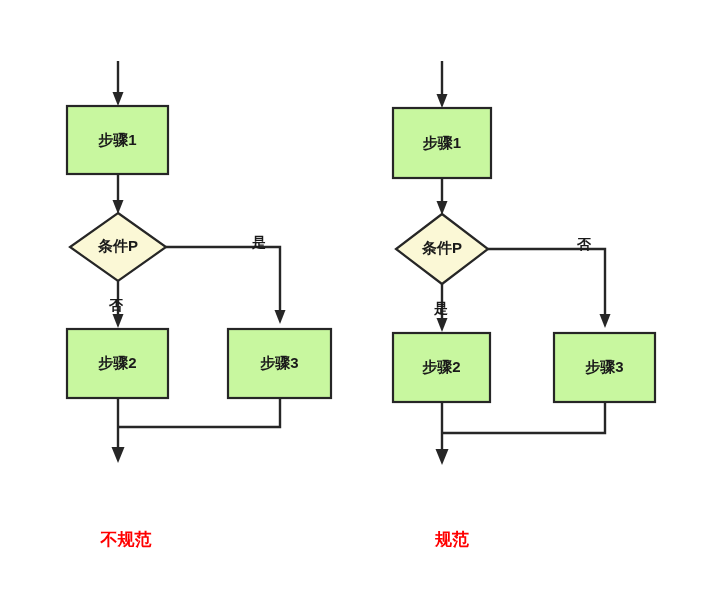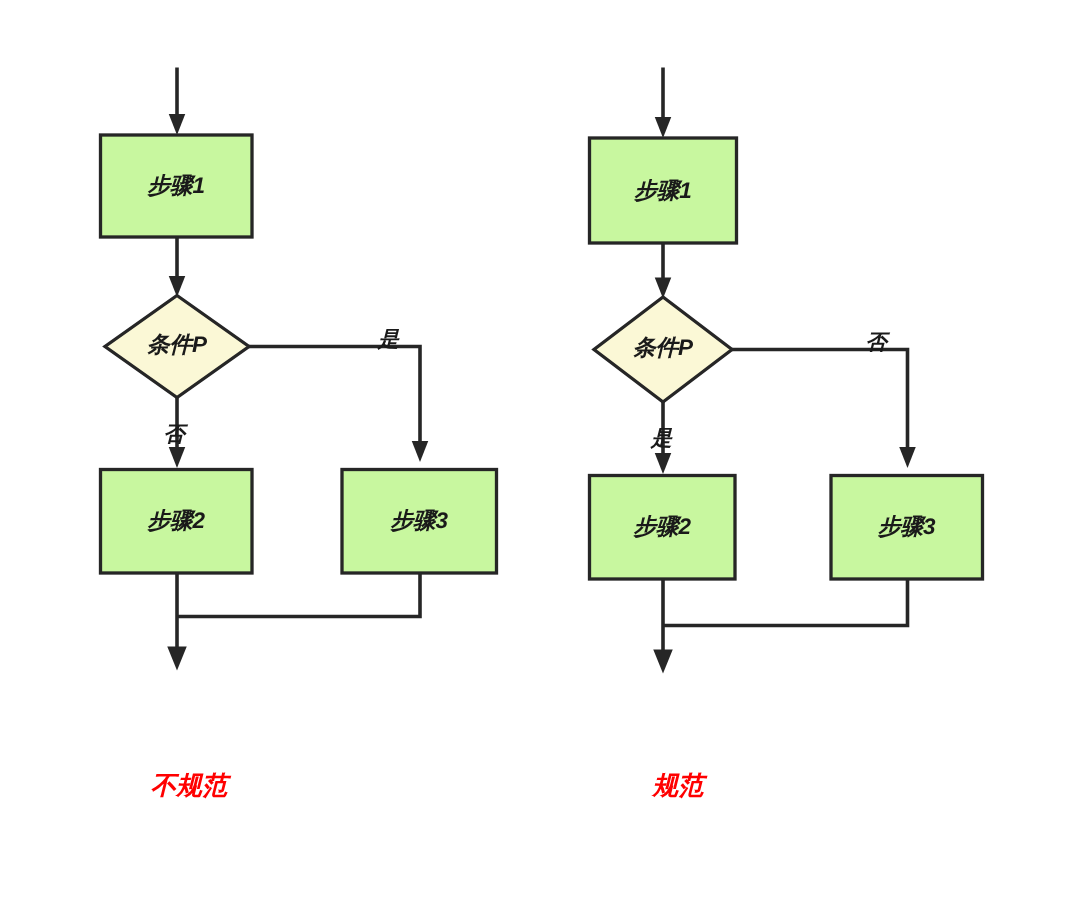--- a/index.html
+++ b/index.html
@@ -10,24 +10,23 @@
   body {
     width: 716px;
     height: 608px;
     font-family: "Liberation Sans", "DejaVu Sans", sans-serif;
     position: relative;
     overflow: hidden;
   }
   #canvas-root {
     position: absolute;
     left: 0;
-    top: 0;
+    top: 16px;
     width: 716px;
     height: 428px;
-    font-style: italic;
   }
   .diagram-svg {
     position: absolute;
     left: 0;
     top: 0;
     width: 716px;
     height: 608px;
   }
   .node-label {
     font-size: 15px;

